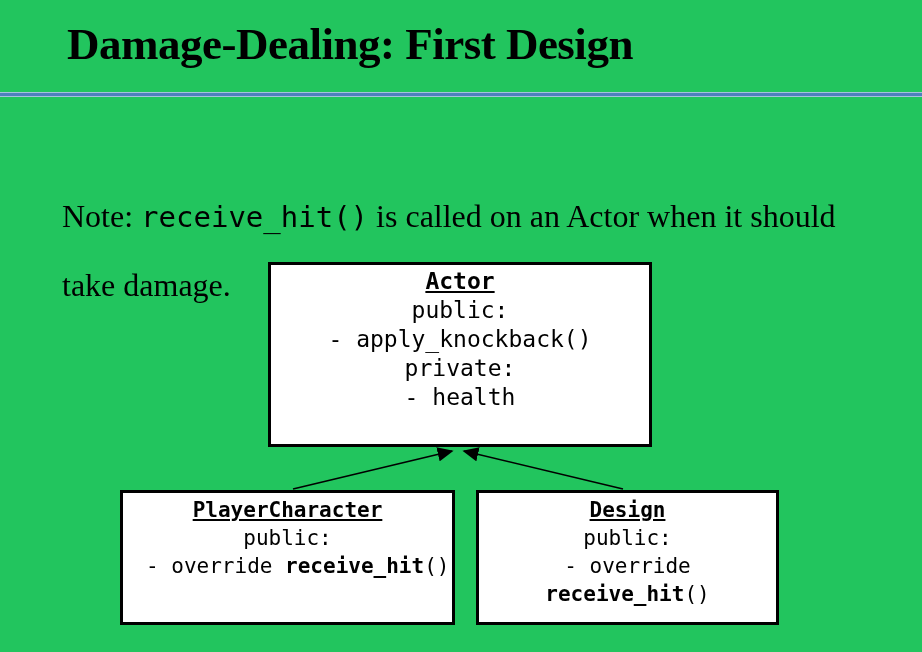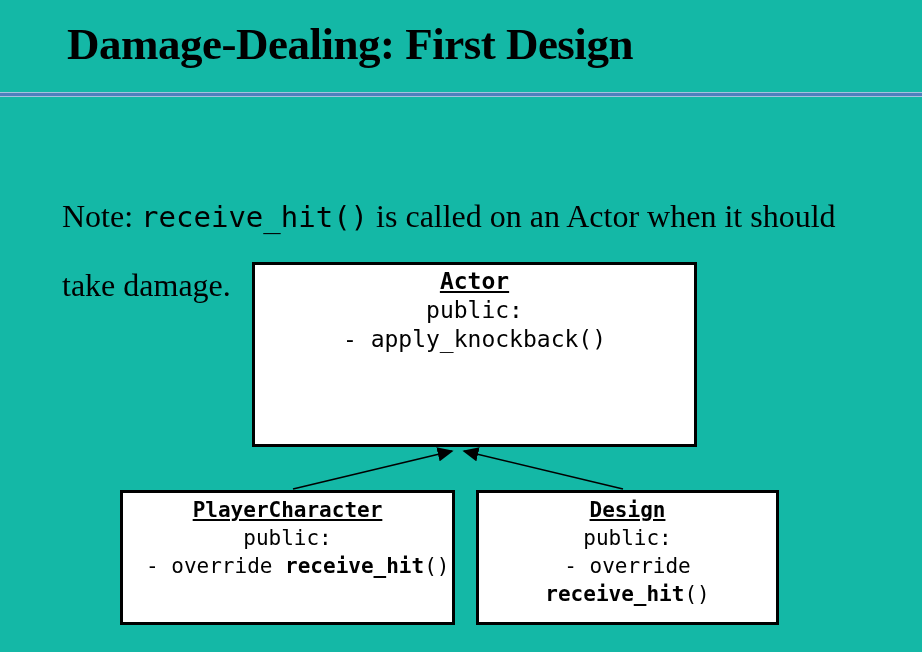--- a/index.html
+++ b/index.html
@@ -1,19 +1,19 @@
 <!DOCTYPE html>
 <html><head>
 <meta charset="utf-8">
 <style>
   html,body{margin:0;padding:0;background:#fff;}
   .slide{
     position:relative;
     width:922px;height:652px;
-    background:#14b8a6;
+    background:#22c55e;
     overflow:hidden;
     font-family:"Liberation Serif", serif;
     color:#000;
   }
   .slide-title{
     position:absolute;left:67px;top:18px;
     margin:0;
     font-family:"Liberation Serif", serif;
     font-size:45px;font-weight:bold;
     letter-spacing:-0.5px;
@@ -44,21 +44,21 @@
     border:3px solid #000;
     font-family:"DejaVu Sans Mono", monospace;
     z-index:2;
   }
   .class-box .box-title{
     text-align:center;
     font-weight:bold;
   }
   .class-box .box-title span{text-decoration:underline;}
   .actor-box{
-    left:252px;top:262px;width:445px;height:185px;
+    left:268px;top:262px;width:384px;height:185px;
     font-size:23px;line-height:29px;
     padding:2px 8px;
   }
   .player-box{
     left:120px;top:490px;width:335px;height:135px;
     font-size:21px;line-height:28px;
     padding:3px 23px;
   }
   .enemy-box{
     left:476px;top:490px;width:303px;height:135px;
@@ -86,20 +86,22 @@
       </marker>
     </defs>
     <line x1="293" y1="489" x2="452" y2="451" stroke="#000" stroke-width="1.6" marker-end="url(#arrowhead)"></line>
     <line x1="623" y1="489" x2="464" y2="451" stroke="#000" stroke-width="1.6" marker-end="url(#arrowhead)"></line>
   </svg>
 
   <div class="class-box actor-box">
     <div class="box-title"><span>Actor</span></div>
     <div class="member-line">public:</div>
     <div class="member-line">- apply_knockback()</div>
+    <div class="member-line">private:</div>
+    <div class="member-line">- health</div>
   </div>
 
   <div class="class-box player-box">
     <div class="box-title"><span>PlayerCharacter</span></div>
     <div class="member-line">public:</div>
     <div class="member-line"><span>- override </span><span class="bold">receive_hit</span><span>()</span></div>
   </div>
 
   <div class="class-box enemy-box">
     <div class="box-title"><span>Design</span></div>

